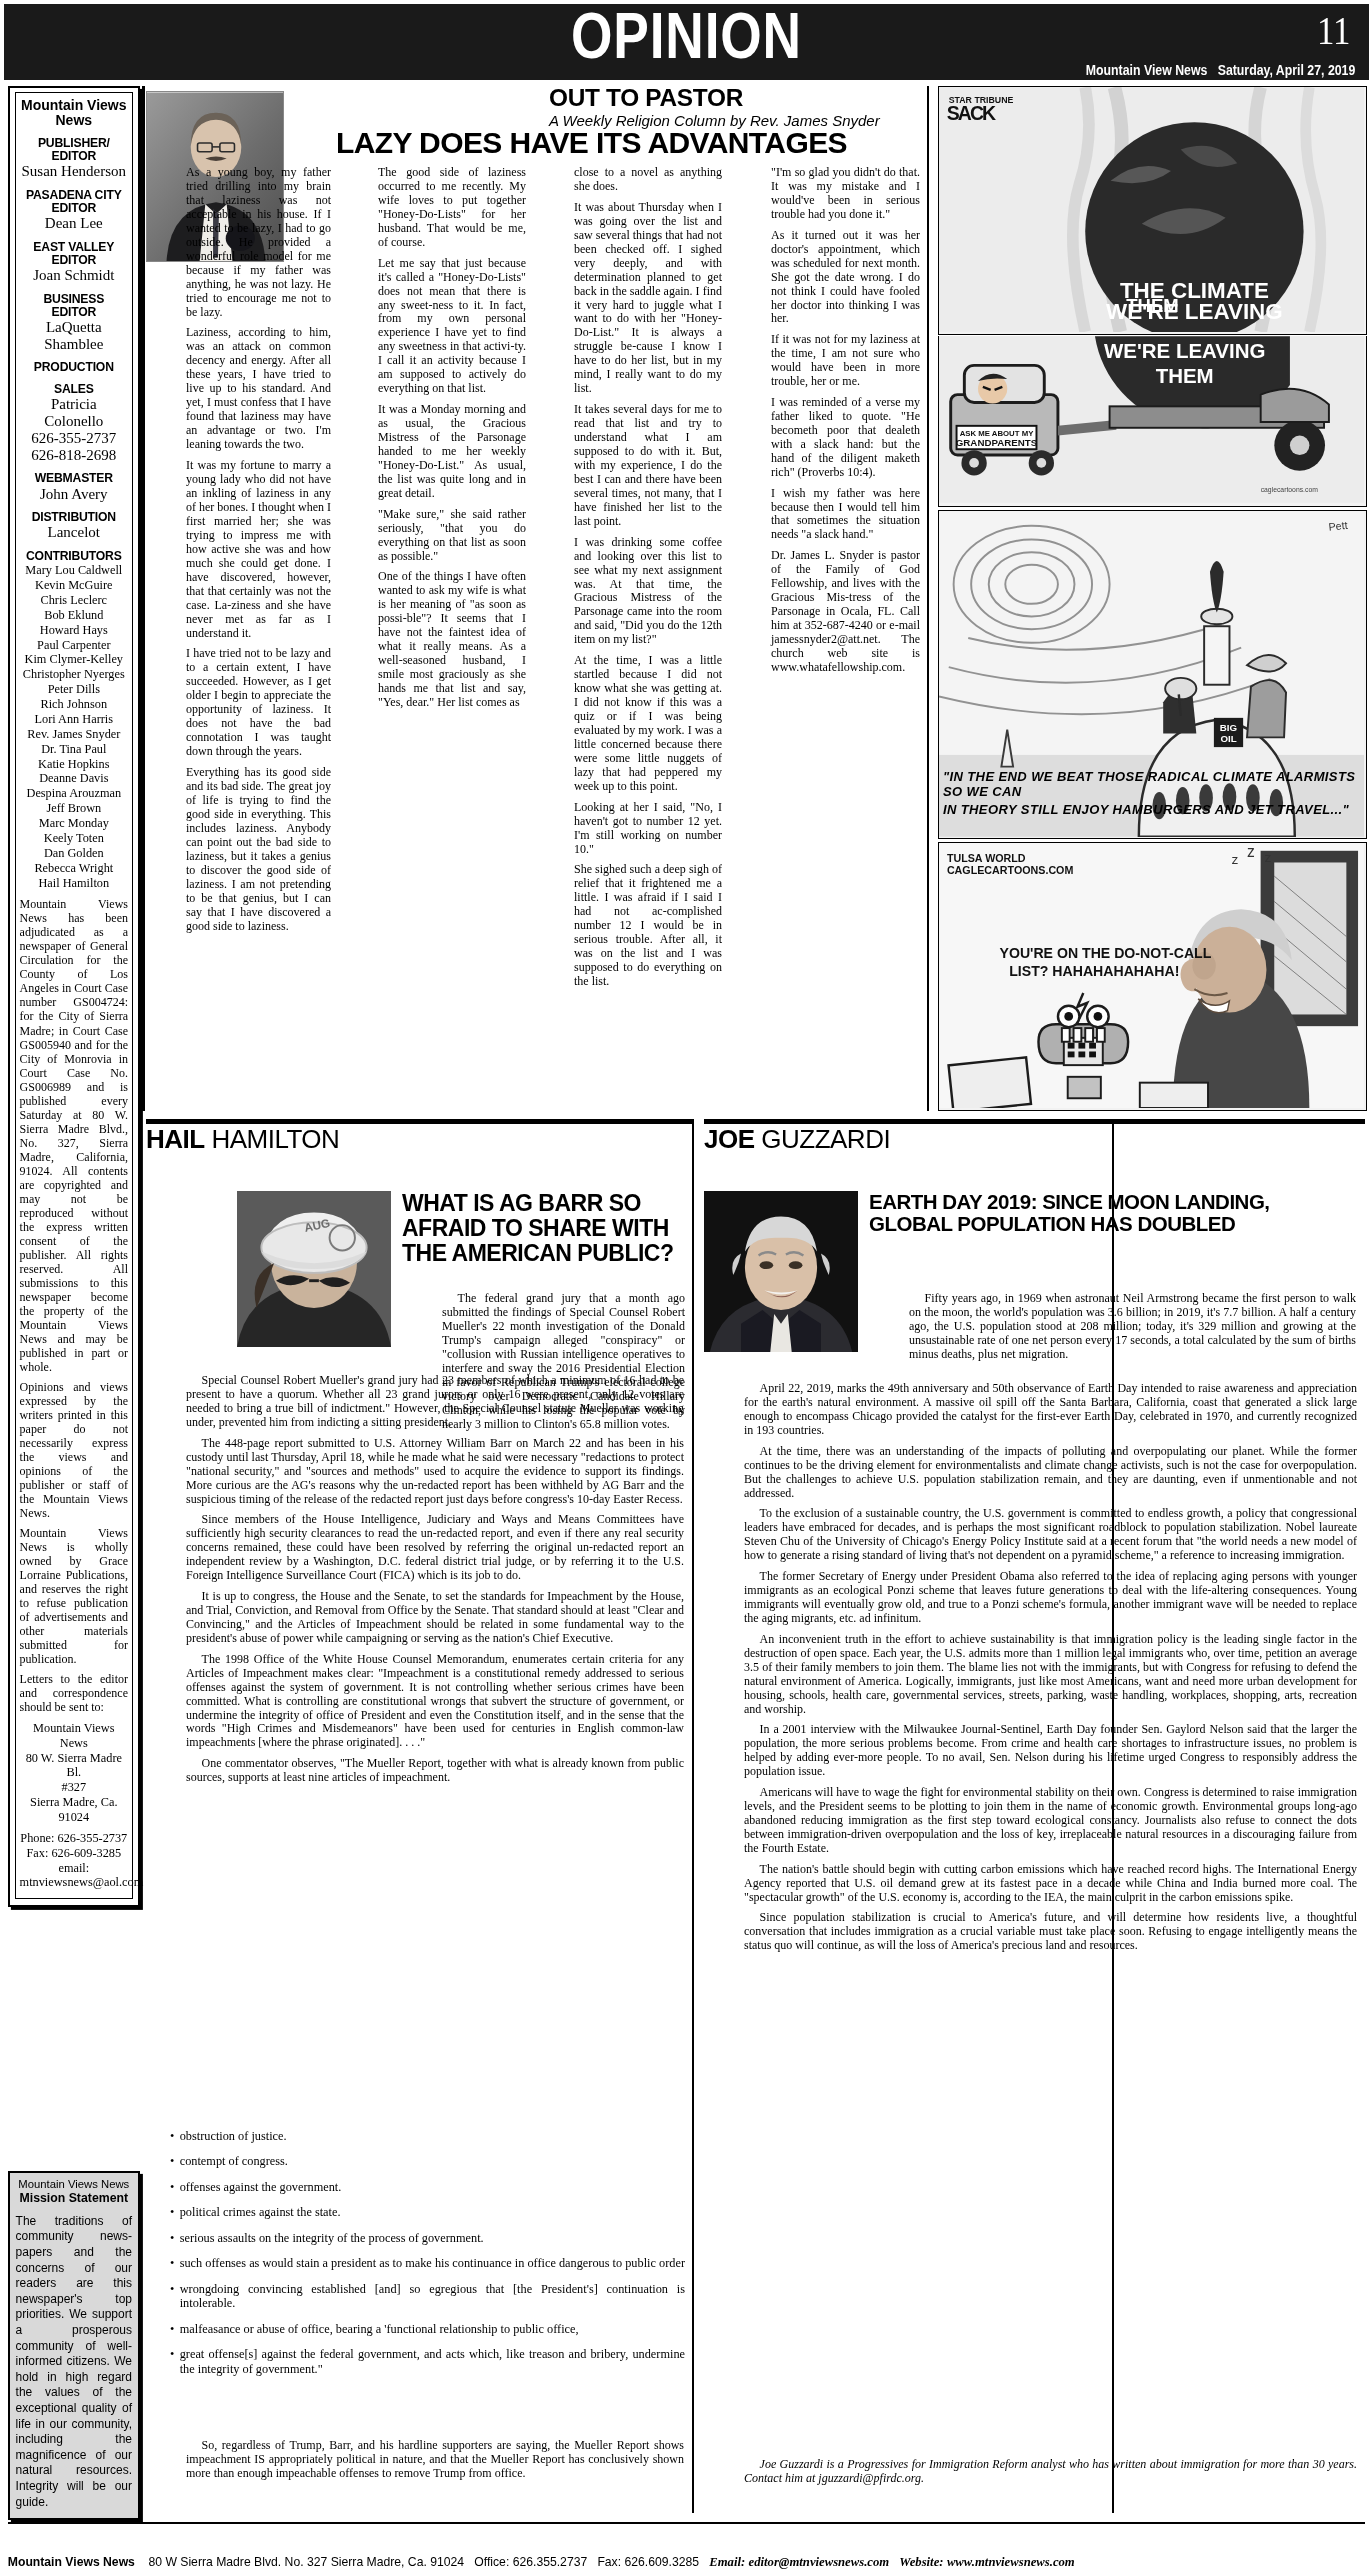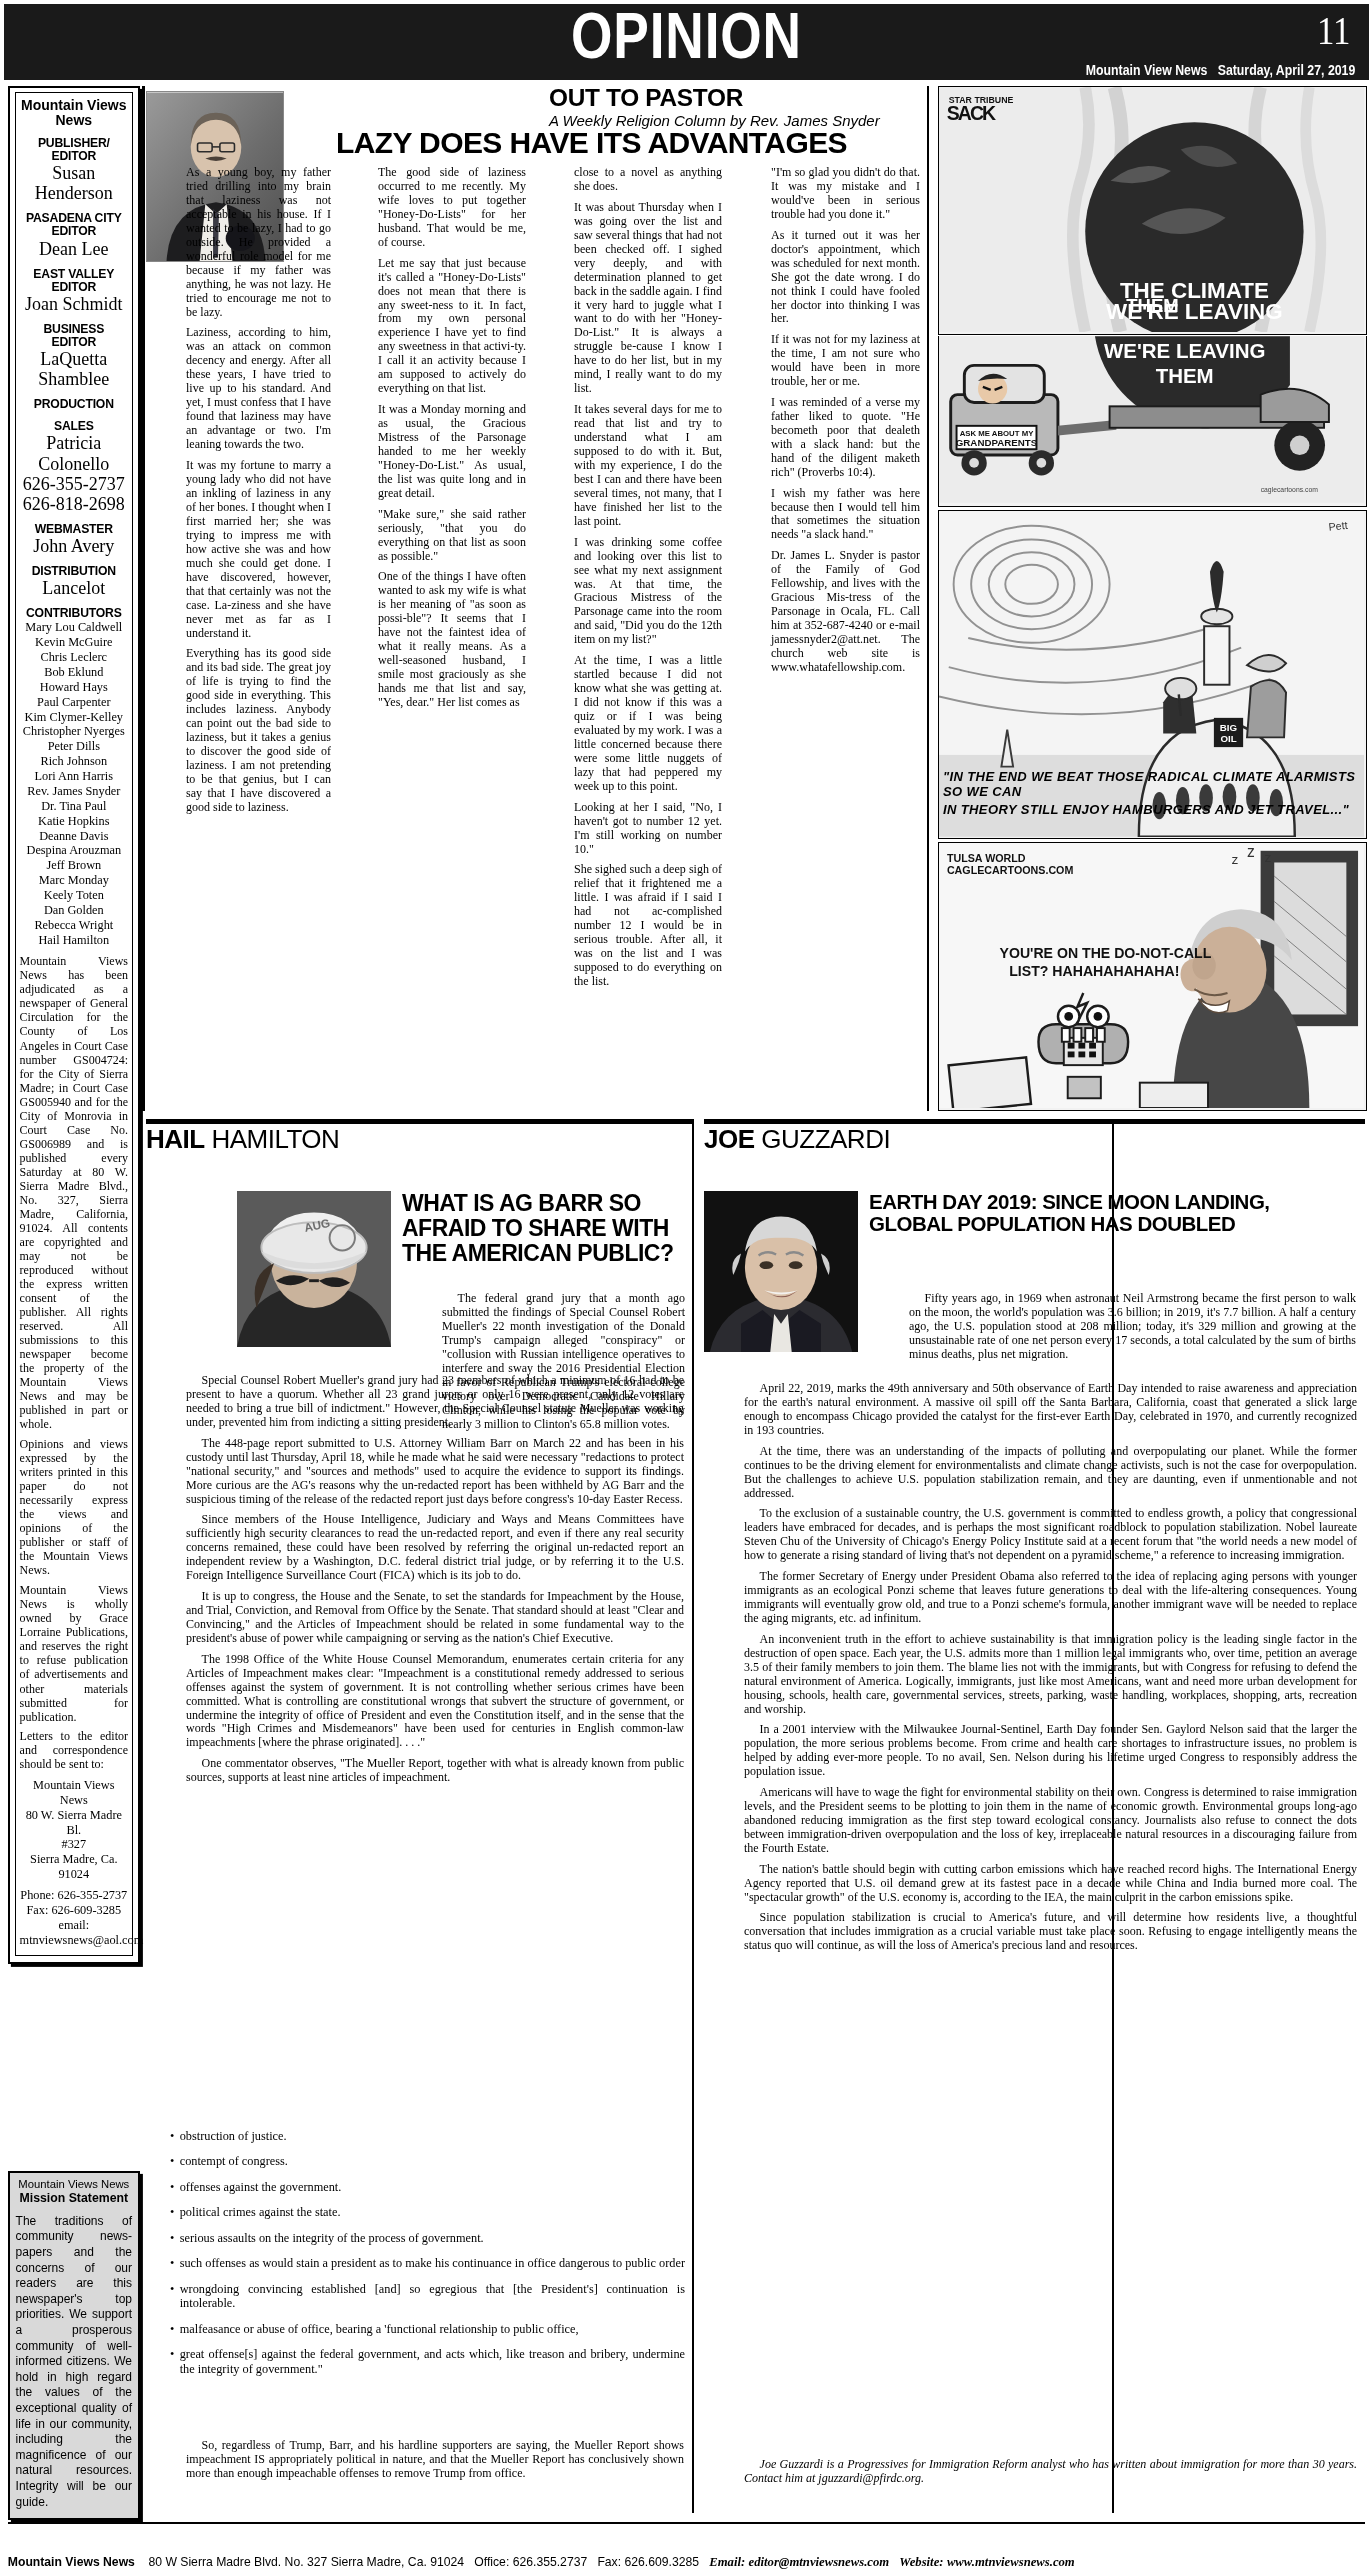--- a/index.html
+++ b/index.html
@@ -59,21 +59,21 @@
     line-height:1.08; margin-bottom:5.8px;
   }
   .sb-role {
     font-family:"Liberation Sans", sans-serif;
     font-weight:bold; font-size:12.2px; text-align:center;
     line-height:1.08; margin-top:8.8px;
     letter-spacing:-0.2px;
   }
   .sb-name {
     font-family:"Liberation Serif", serif;
-    font-size:18px; text-align:center; line-height:1.12;
+    font-size:15px; text-align:center; line-height:1.12;
   }
   .sb-contrib {
     font-family:"Liberation Serif", serif;
     font-size:12.3px; text-align:center; line-height:1.21;
   }
   .sb-body {
     font-family:"Liberation Serif", serif;
     font-size:12px; text-align:justify; line-height:1.17;
     margin-top:6.8px;
     hyphens:auto;
@@ -319,20 +319,21 @@
 <div class="otp-head">
   <div class="otp-kicker">OUT TO PASTOR</div>
   <div class="otp-byline">A Weekly Religion Column by Rev. James Snyder</div>
 </div>
 <div class="otp-title">LAZY DOES HAVE ITS ADVANTAGES</div>
 
 <div class="col" id="pastor-c1" style="left:146px; top:166px; width:185px;">
     <p class="">As a young boy, my father tried drilling into my brain that laziness was not acceptable in his house. If I wanted to be lazy, I had to go outside. He provided a wonderful role model for me because if my father was anything, he was not lazy. He tried to encourage me not to be lazy.</p>
     <p class="">Laziness, according to him, was an attack on common decency and energy. After all these years, I have tried to live up to his standard. And yet, I must confess that I have found that laziness may have an advantage or two. I'm leaning towards the two.</p>
     <p class="">It was my fortune to marry a young lady who did not have an inkling of laziness in any of her bones. I thought when I first married her; she was trying to impress me with how active she was and how much she could get done. I have discovered, however, that that certainly was not the case. La-ziness and she have never met as far as I understand it.</p>
+    <p class="">I have tried not to be lazy and to a certain extent, I have succeeded. However, as I get older I begin to appreciate the opportunity of laziness. It does not have the bad connotation I was taught down through the years.</p>
     <p class="">Everything has its good side and its bad side. The great joy of life is trying to find the good side in everything. This includes laziness. Anybody can point out the bad side to laziness, but it takes a genius to discover the good side of laziness. I am not pretending to be that genius, but I can say that I have discovered a good side to laziness.</p>
   </div>
 <div class="col" id="pastor-c2" style="left:338px; top:166px; width:188px;">
     <p class="">The good side of laziness occurred to me recently. My wife loves to put together "Honey-Do-Lists" for her husband. That would be me, of course.</p>
     <p class="">Let me say that just because it's called a "Honey-Do-Lists" does not mean that there is any sweet-ness to it. In fact, from my own personal experience I have yet to find any sweetness in that activi-ty. I call it an activity because I am supposed to actively do everything on that list.</p>
     <p class="">It was a Monday morning and as usual, the Gracious Mistress of the Parsonage handed to me her weekly "Honey-Do-List." As usual, the list was quite long and in great detail.</p>
     <p class="">"Make sure," she said rather seriously, "that you do everything on that list as soon as possible."</p>
     <p class="">One of the things I have often wanted to ask my wife is what is her meaning of "as soon as possi-ble"? It seems that I have not the faintest idea of what it really means. As a well-seasoned husband, I smile most graciously as she hands me that list and say, "Yes, dear." Her list comes as</p>
   </div>
 <div class="col" id="pastor-c3" style="left:534px; top:166px; width:188px;">

